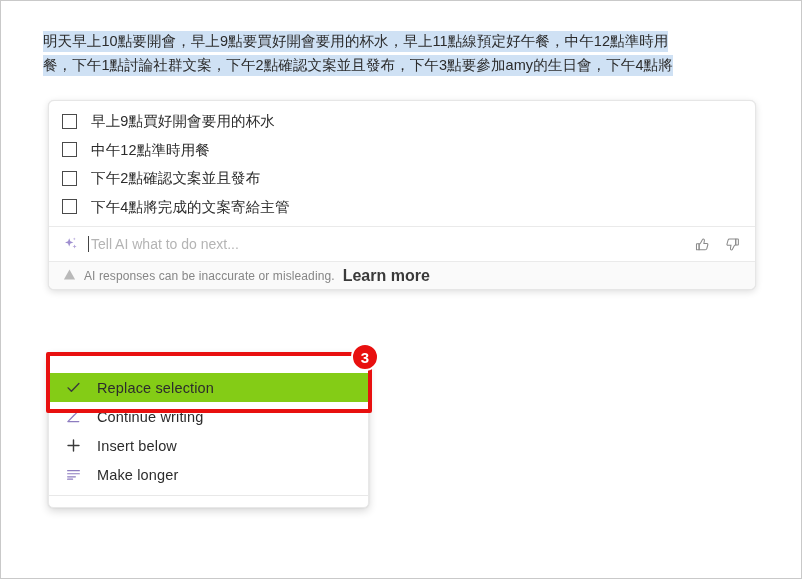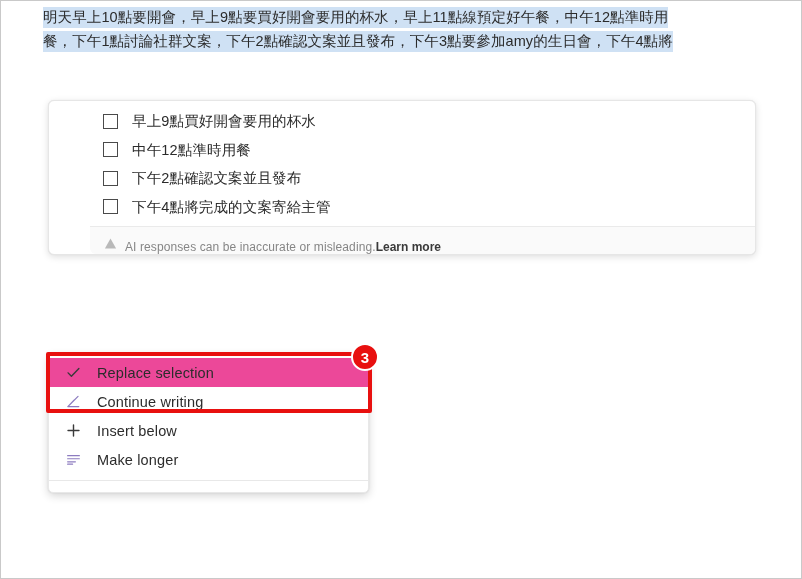--- a/index.html
+++ b/index.html
@@ -13,21 +13,21 @@
   #root {
     position: relative;
     width: 802px; height: 579px;
     background: #ffffff;
     border: 1px solid #c9c9c9;
   }
 
   
   .doc-text {
     position: absolute;
-    left: 42px; top: 4px;
+    left: 42px; top: 28px;
     width: 716px;
     font-size: 14.5px;
     line-height: 24px;
     color: #2b2b2b;
     letter-spacing: 0.1px;
   }
   .doc-text .ln { display: block; white-space: pre; }
   .doc-text .ln span.hl {
     background: #cfe1f4;
     padding: 2px 0 3px 0;
@@ -37,21 +37,20 @@
 
   
   .ai-card {
     position: absolute;
     left: 47px; top: 99px;
     width: 708px;
     background: #ffffff;
     border: 1px solid #e6e6e6;
     border-radius: 6px;
     box-shadow: 0 2px 7px rgba(0,0,0,0.13), 0 0 1px rgba(0,0,0,0.10);
-    padding-left: 41px;
   }
   .todo-list { padding: 6px 0 5px 0; }
   .todo-row {
     display: flex;
     align-items: center;
     height: 28.5px;
     padding-left: 13px;
   }
   .cbox {
     width: 15px; height: 15px;
@@ -89,53 +88,53 @@
     padding: 0 0 0 2px;
     height: 20px;
   }
   .prompt-input::placeholder { color: #b4b4b4; }
   .fb-icons { display:flex; gap: 13px; flex: 0 0 auto; align-items:center; }
   .fb-icons svg { display:block; }
 
   
   .disclaim {
     display: flex;
-    align-items: flex-end;
+    align-items: center;
     height: 28px;
     border-top: 1px solid #eaeaea;
     background: #fafafa;
     padding-left: 14px;
     border-radius: 0 0 6px 6px;
   }
   .disclaim .warn { margin-right: 8px; display:block; }
   .disclaim-txt { font-size: 12px; color: #868686; letter-spacing: 0.1px; }
   .learn-more {
-    font-size: 12px; color: #3a3a3a; font-weight: bold;
-    margin-left: 0; text-decoration: none; cursor: pointer;
+    font-size: 16px; color: #3a3a3a; font-weight: bold;
+    margin-left: 8px; text-decoration: none; cursor: pointer;
   }
 
   
   .ctx-menu {
     position: absolute;
     left: 47px; top: 352px;
     width: 321px;
     background: #ffffff;
     border: 1px solid #e8e8e8;
     border-radius: 5px;
     box-shadow: 0 3px 9px rgba(0,0,0,0.16), 0 0 2px rgba(0,0,0,0.10);
     padding: 4px 0 6px 0;
   }
   .mi {
     display: flex;
     align-items: center;
     height: 29px;
     padding-left: 14px;
     cursor: default;
   }
-  .mi.sel { background: #ec4899; }
+  .mi.sel { background: #84cc16; margin-top: 15px; }
   .mi-ico {
     width: 20px; flex: 0 0 auto;
     margin-right: 14px;
     display: flex; align-items: center; justify-content: center;
   }
   .mi-ico svg { display:block; }
   .mi-label { font-size: 14.5px; color: #2c2c2c; letter-spacing: 0.15px; }
   .menu-div {
     height: 1px; background: #e8e8e8;
     margin: 6px 0 5px 0;
@@ -190,20 +189,45 @@
         <span class="cbox"></span>
         <span class="todo-label">下午2點確認文案並且發布</span>
       </div>
       <div class="todo-row">
         <span class="cbox"></span>
         <span class="todo-label">下午4點將完成的文案寄給主管</span>
       </div>
 
     </div>
 
+    <div class="prompt-row">
+      <span class="sparkle">
+        <svg width="18" height="18" viewBox="0 0 18 18">
+          <path d="M7.2 3.2 L8.35 6.25 L11.4 7.4 L8.35 8.55 L7.2 11.6 L6.05 8.55 L3.0 7.4 L6.05 6.25 Z" fill="#9f8fd0"></path>
+          <path d="M12.6 9.4 L13.2 10.9 L14.7 11.5 L13.2 12.1 L12.6 13.6 L12.0 12.1 L10.5 11.5 L12.0 10.9 Z" fill="#b0a2d8"></path>
+          <path d="M12.3 2.4 L12.7 3.5 L13.8 3.9 L12.7 4.3 L12.3 5.4 L11.9 4.3 L10.8 3.9 L11.9 3.5 Z" fill="#b8abdd"></path>
+        </svg>
+      </span>
+      <span class="caret"></span>
+      <input class="prompt-input" type="text" value="" placeholder="Tell AI what to do next..." style="">
+      <span class="fb-icons">
+        <span>
+          <svg width="17" height="17" viewBox="0 0 20 20" fill="none" stroke="#8a8a8a" stroke-width="1.2">
+            <path d="M6 9.2 L6 16.3 L13.3 16.3 C14.2 16.3 14.8 15.8 15 15 L16.3 10.3 C16.5 9.5 16 8.9 15.2 8.9 L11.6 8.9 L12.2 5.6 C12.4 4.4 11.8 3.4 10.9 3.4 C10.5 3.4 10.2 3.6 10 4 L7.6 8.5 C7.3 9 6.9 9.2 6.4 9.2 Z"></path>
+            <rect x="2.9" y="9.2" width="3.1" height="7.1" rx="0.5"></rect>
+          </svg>
+        </span>
+        <span>
+          <svg width="17" height="17" viewBox="0 0 20 20" fill="none" stroke="#8a8a8a" stroke-width="1.2">
+            <path d="M13.8 10.6 L13.8 3.5 L6.5 3.5 C5.6 3.5 5 4 4.8 4.8 L3.5 9.5 C3.3 10.3 3.8 10.9 4.6 10.9 L8.2 10.9 L7.6 14.2 C7.4 15.4 8 16.4 8.9 16.4 C9.3 16.4 9.6 16.2 9.8 15.8 L12.2 11.3 C12.5 10.8 12.9 10.6 13.4 10.6 Z"></path>
+            <rect x="13.8" y="3.5" width="3.1" height="7.1" rx="0.5"></rect>
+          </svg>
+        </span>
+      </span>
+    </div>
 
     <div class="disclaim">
       <span class="warn">
         <svg width="13" height="13" viewBox="0 0 14 14">
           <path d="M7 1.6 L13 12.4 L1 12.4 Z" fill="#b9b9b9"></path>
         </svg>
       </span>
       <span class="disclaim-txt">AI responses can be inaccurate or misleading.</span>
       <a class="learn-more">Learn more</a>
     </div>

